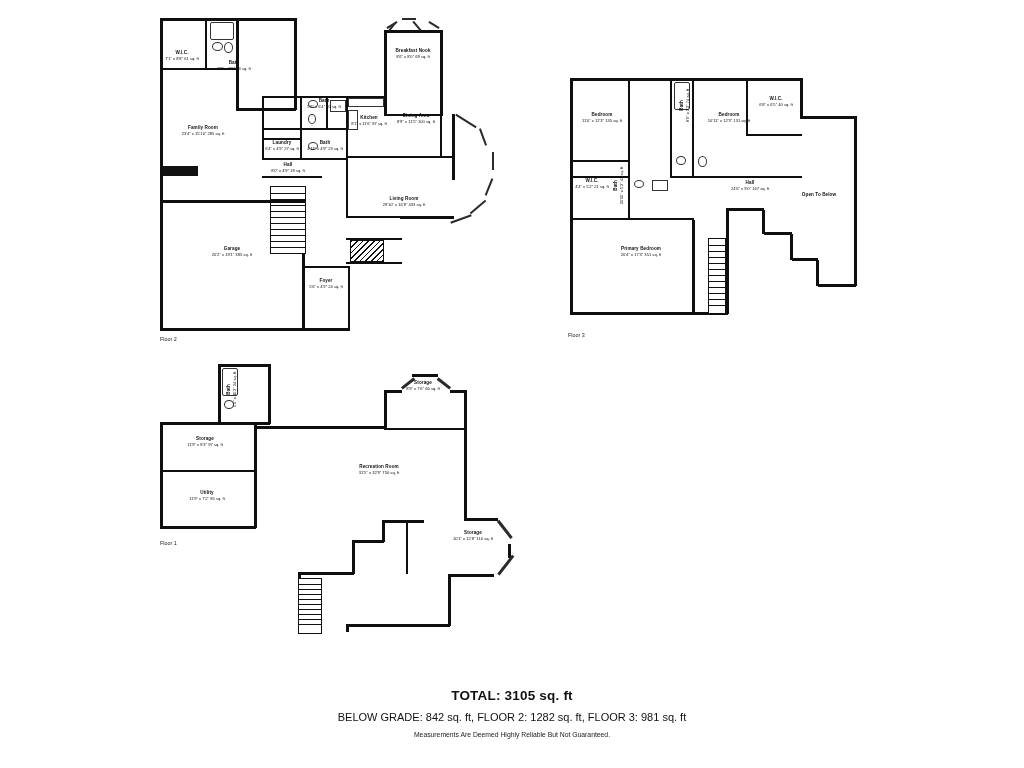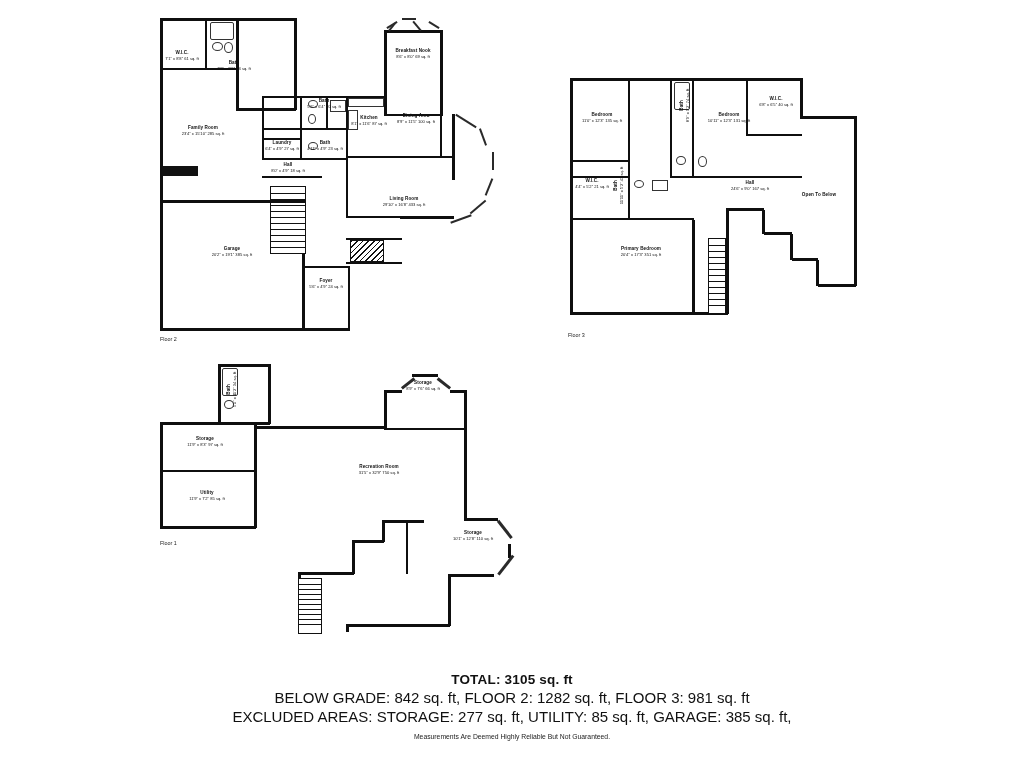--- a/index.html
+++ b/index.html
@@ -25,22 +25,22 @@
     background:repeating-linear-gradient(135deg,#111 0 1px,#fff 1px 4px);
     border:1px solid #111;
   }
   .stairs{position:absolute;border:1px solid #111;background:#fff;}
   .stairs i{position:absolute;left:0;right:0;height:1px;background:#111;}
   .fixt{position:absolute;border:1px solid #333;background:#fff;}
   .oval{border-radius:50%;}
 
   
   .caption{position:absolute;left:0;right:0;text-align:center;}
-  .cap-total{font-size:13.5px;font-weight:bold;letter-spacing:.2px;}
-  .cap-line{font-size:15px;margin-top:2px;}
+  .cap-total{font-size:13.5px;font-weight:bold;letter-spacing:.2px;margin-top:16px;}
+  .cap-line{font-size:11px;margin-top:8px;}
   .cap-note{font-size:6.8px;margin-top:8px;color:#222;}
 </style>
 </head>
 <body>
 
 <div class="canvas">
 
   <div class="plan" style="left:150px;top:10px;width:400px;height:330px;">
 
     <div class="wall" style="left:10px;top:8px;width:78px;height:2.5px;"></div>
@@ -358,17 +358,16 @@
       <span class="rname">Storage</span>
       <span class="rdim">10'1" x 12'8" 110 sq. ft</span>
     </div>
 
     <div class="floorlabel" style="left:10px;top:190px;">Floor 1</div>
   </div>
 
   <div class="caption" style="top:672px;">
     <div class="cap-total">TOTAL: 3105 sq. ft</div>
     <div class="cap-line">BELOW GRADE: 842 sq. ft, FLOOR 2: 1282 sq. ft, FLOOR 3: 981 sq. ft</div>
-    <div class="cap-line">EXCLUDED AREAS: STORAGE: 277 sq. ft, UTILITY: 85 sq. ft, GARAGE: 385 sq. ft,</div>
     <div class="cap-note">Measurements Are Deemed Highly Reliable But Not Guaranteed.</div>
   </div>
 
 </div>
 
 </body></html>

